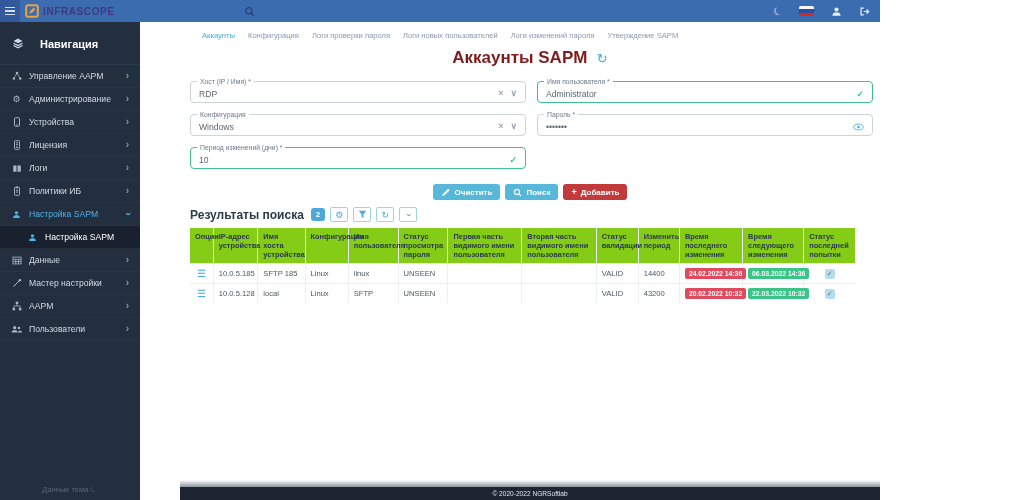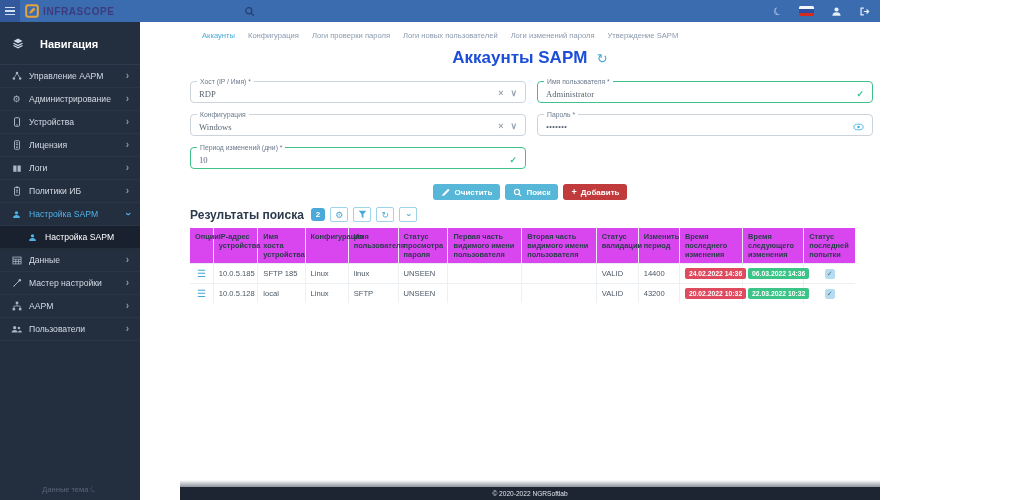--- a/index.html
+++ b/index.html
@@ -41,28 +41,28 @@
   .nav-subitem .nav-label { color:#ffffff; }
   .theme-toggle { margin-top:auto; padding:8px 0 6px 0; text-align:center; font-size:7.5px; color:#5c6678; cursor:pointer; }
   .theme-toggle .m { font-size:8px; transform:rotate(-25deg); display:inline-block; }
 
   
   .main { flex:1; background:#ffffff; display:flex; flex-direction:column; min-width:0;padding-left:40px; }
   .tabs { display:flex; gap:13px; padding:9px 0 0 22px; font-size:7.6px; color:#8a99ad; }
   .tab { cursor:pointer; white-space:nowrap; }
   .tab.active { color:#4aa9d8; }
   .page-title-row { text-align:center; margin-top:8px; }
-  .page-title { font-size:17px; font-weight:bold; color:#1d4ed8; }
+  .page-title { font-size:17px; font-weight:bold; color:#7f1d1d; }
   .title-refresh { color:#4aa9d8; font-size:13px; margin-left:5px; cursor:pointer; font-weight:normal; }
 
   
   .form-grid { display:grid; grid-template-columns:1fr 1fr; column-gap:11px; row-gap:11px; margin:13px 7px 0 10px; }
   .field { position:relative; border:1px solid #ccd3da; border-radius:4px; height:22px; display:flex; align-items:center; padding:3px 8px 0 8px; background:#fff; }
   .field-label { position:absolute; top:-4.5px; left:6px; background:#fff; padding:0 3px; font-size:6.8px; color:#6b7a8d; white-space:nowrap; }
-  .field-value { flex:1; font-size:8.6px; color:#5a6673; overflow:hidden; white-space:nowrap;font-family:Liberation Serif, serif; }
+  .field-value { flex:1; font-size:8.6px; color:#5a6673; overflow:hidden; white-space:nowrap; }
   .field-controls { display:flex; align-items:center; gap:7px; }
   .ctl { color:#9aa5b1; font-size:9px; font-weight:bold; cursor:pointer; line-height:1; }
   .field.valid { border-color:#3dc28b; }
   .check-ok { color:#34c38f; font-size:9px; font-weight:bold; }
   .eye { color:#3db0e8; display:flex; align-items:center; cursor:pointer; }
 
   
   .buttons-row { display:flex; justify-content:center; gap:5px; margin-top:15px; }
   .btn { height:16px; border:none; border-radius:3px; color:#fff; font-size:8px; font-weight:bold; display:flex; align-items:center; gap:4px; padding:0 8px; cursor:pointer; font-family:inherit; }
   .btn.blue { background:#56b7d8; }
@@ -72,21 +72,21 @@
   
   .results-header { display:flex; align-items:center; gap:5px; margin:7px 0 6px 10px; }
   .results-title { font-size:12px; font-weight:bold; color:#2b3a4d; margin-right:2px; }
   .count-badge { background:#4aa9d8; color:#fff; font-size:8px; font-weight:bold; border-radius:3px; padding:2px 5px; }
   .tool-btn { width:18px; height:15px; border:1px solid #9dd4ea; border-radius:2px; background:#fff; color:#4aa9d8; display:flex; align-items:center; justify-content:center; font-size:9px; cursor:pointer; }
   .tool-btn .rot { display:inline-block; transform:rotate(90deg); font-weight:bold; font-size:9px; }
 
   
   .table-wrap { margin:0 25px 0 10px; }
   table { width:100%; border-collapse:collapse; table-layout:fixed; }
-  th { font-size:7.4px; font-weight:bold; color:#2b3a4d; text-align:left; padding:4px 5px; border:1px solid #e9edf1; vertical-align:top; background:#d946ef; }
+  th { font-size:7.4px; font-weight:bold; color:#2b3a4d; text-align:left; padding:4px 5px; border:1px solid #e9edf1; vertical-align:top; background:#84cc16; }
   td { font-size:7.6px; color:#4a5664; padding:4px 5px; border:1px solid #edf0f3; height:18px; vertical-align:middle; background:#fff; }
   table { border-style:hidden; }
   .opt-ic { color:#4aa9d8; font-size:10px; cursor:pointer; line-height:1; }
   .date-badge { display:inline-block; color:#fff; font-size:6.8px; font-weight:bold; border-radius:2px; padding:2px 4px; white-space:nowrap; }
   .date-badge.red { background:#df4b5e; }
   .date-badge.green { background:#3cc488; }
   .cb { width:10px; height:10px; background:#b5ddf0; border-radius:2px; display:flex; align-items:center; justify-content:center; font-size:7px; color:#58707f; margin:0 auto; cursor:pointer; }
   .td-center { text-align:center; }
 
   

